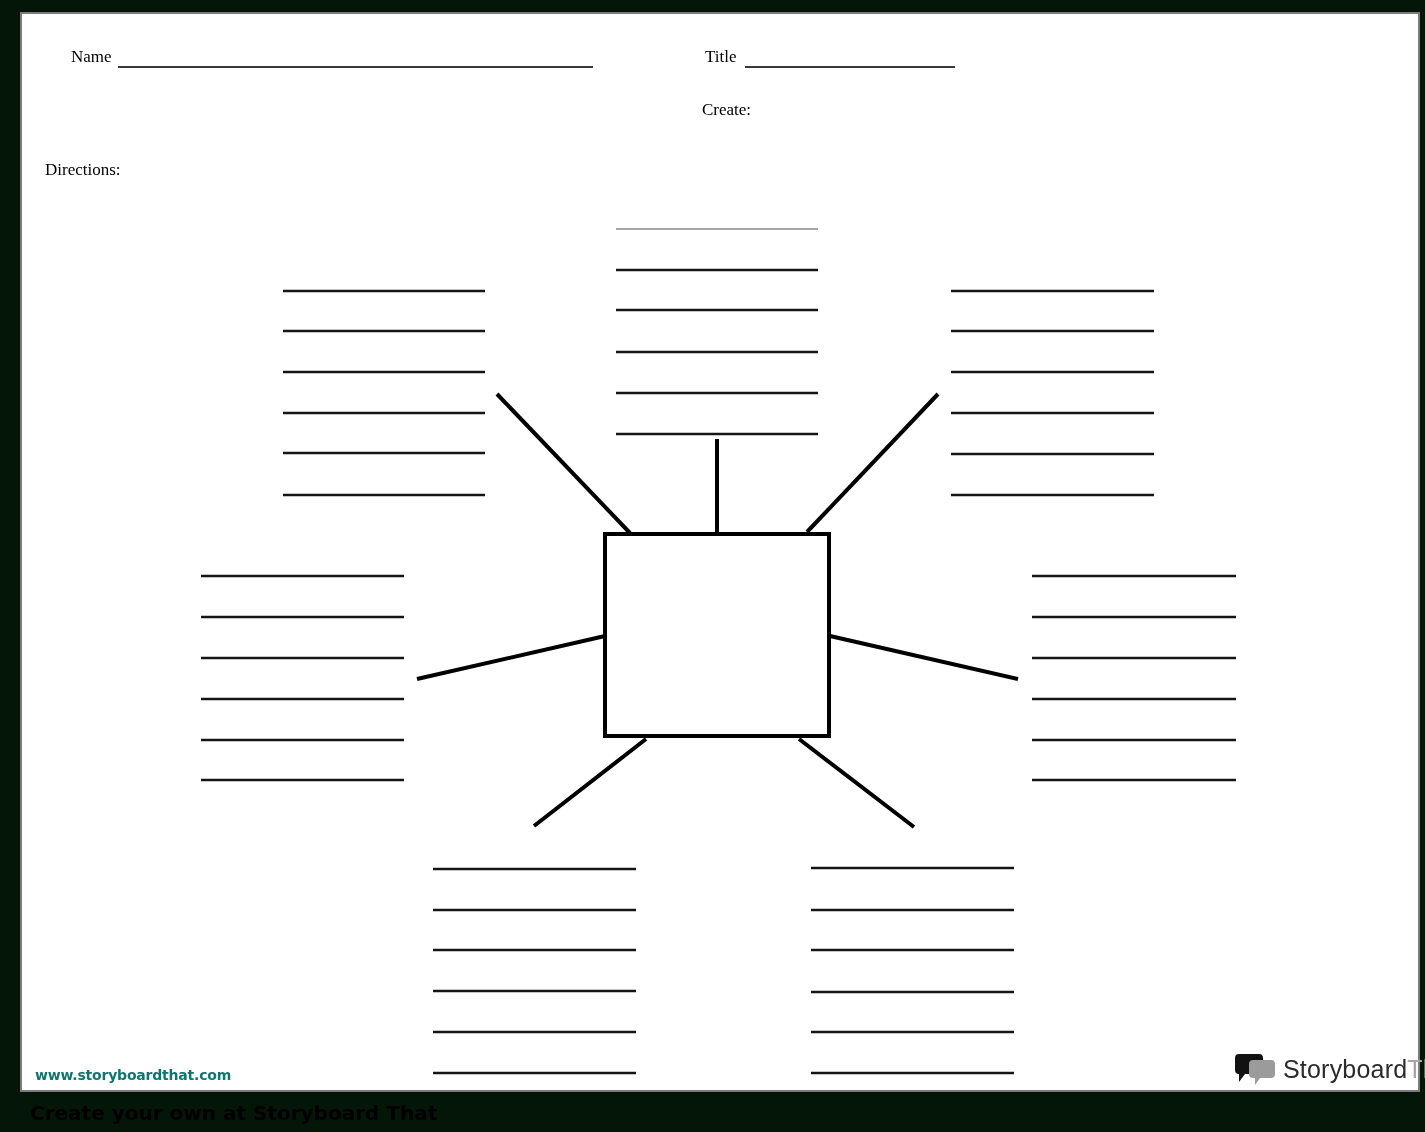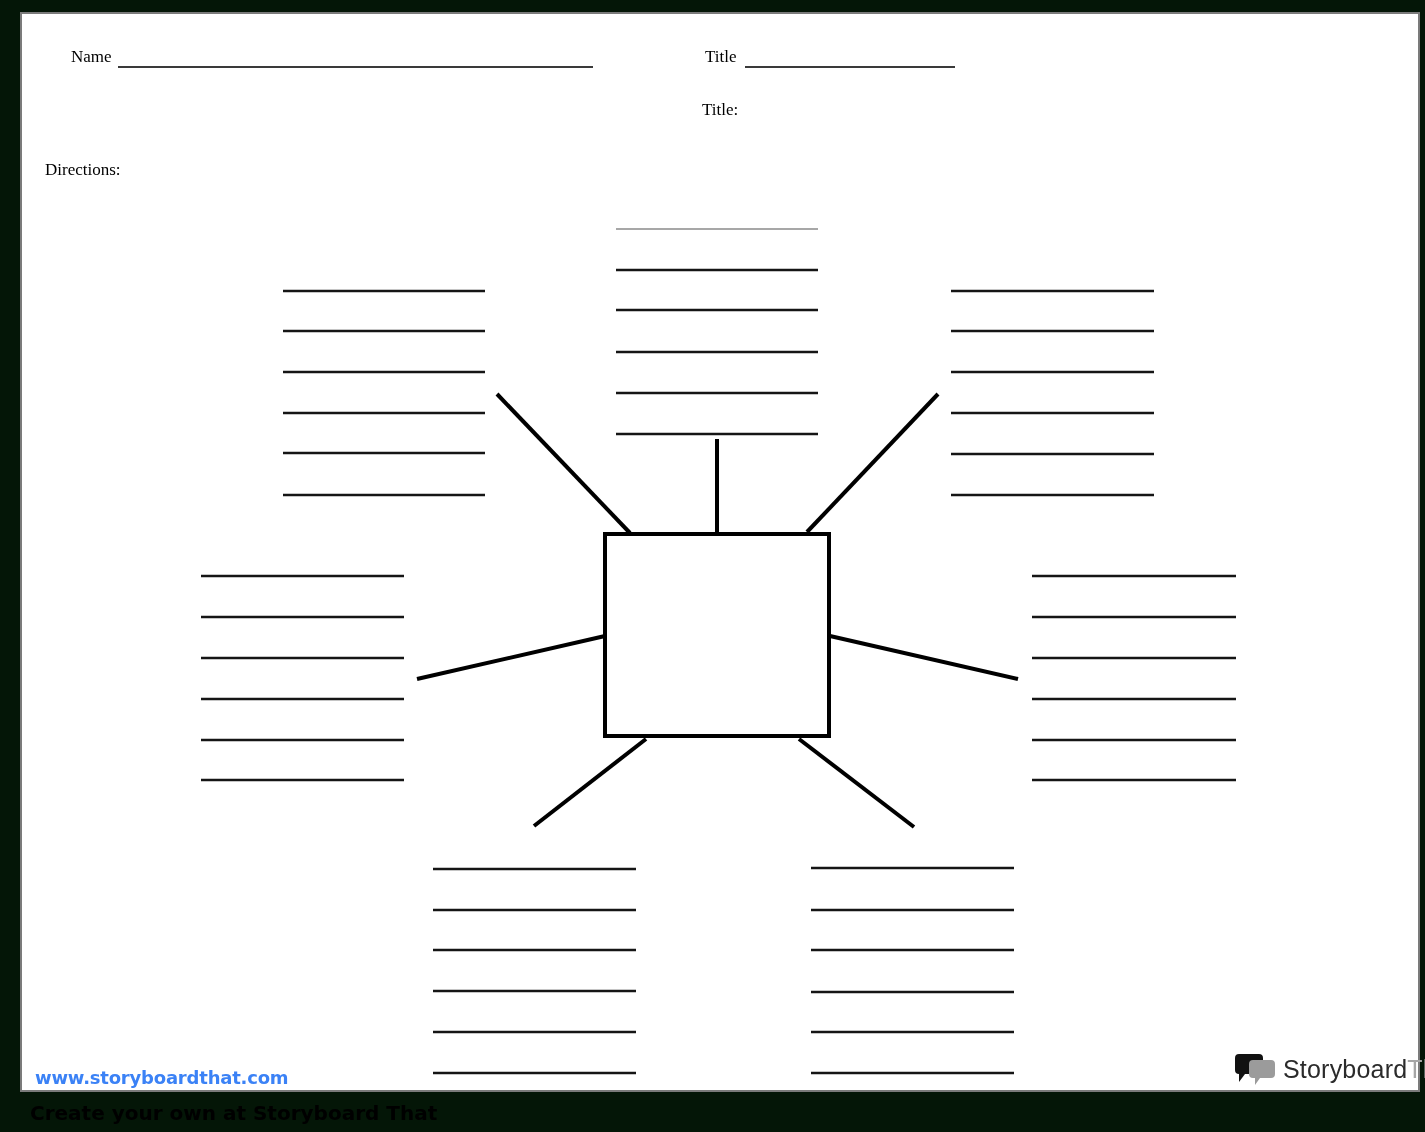--- a/index.html
+++ b/index.html
@@ -33,22 +33,22 @@
   #diagram {
     position: absolute;
     left: 0; top: 0;
     width: 1396px; height: 1076px;
   }
   .site-url {
     position: absolute;
     left: 13px; top: 1053px;
     font-family: "DejaVu Sans", sans-serif;
     font-weight: bold;
-    font-size: 18px;
-    color: #3b82f6;
+    font-size: 14px;
+    color: #0f766e;
     letter-spacing: -0.2px;
   }
   .logo {
     position: absolute;
     left: 1213px; top: 1038px;
     display: flex;
     align-items: center;
     gap: 6px;
   }
   .logo-text {
@@ -74,21 +74,21 @@
 <body>
 
 <div class="page">
 
   <span class="lbl" style="left:49px; top:34px;">Name</span>
   <div class="rule" style="left:96px; top:52px; width:475px;"></div>
 
   <span class="lbl" style="left:683px; top:34px;">Title</span>
   <div class="rule" style="left:723px; top:52px; width:210px;"></div>
 
-  <span class="lbl" style="left:680px; top:87px;">Title:</span>
+  <span class="lbl" style="left:680px; top:87px;">Create:</span>
 
   <span class="lbl" style="left:23px; top:147px;">Directions:</span>
 
   <svg id="diagram" viewBox="0 0 1396 1076">
       <line x1="594" y1="215" x2="796" y2="215" stroke="#8a8a8a" stroke-width="1.5"></line>
       <line x1="594" y1="256" x2="796" y2="256" stroke="#151515" stroke-width="2.4"></line>
       <line x1="594" y1="296" x2="796" y2="296" stroke="#151515" stroke-width="2.4"></line>
       <line x1="594" y1="338" x2="796" y2="338" stroke="#151515" stroke-width="2.4"></line>
       <line x1="594" y1="379" x2="796" y2="379" stroke="#151515" stroke-width="2.4"></line>
       <line x1="594" y1="420" x2="796" y2="420" stroke="#151515" stroke-width="2.4"></line>

